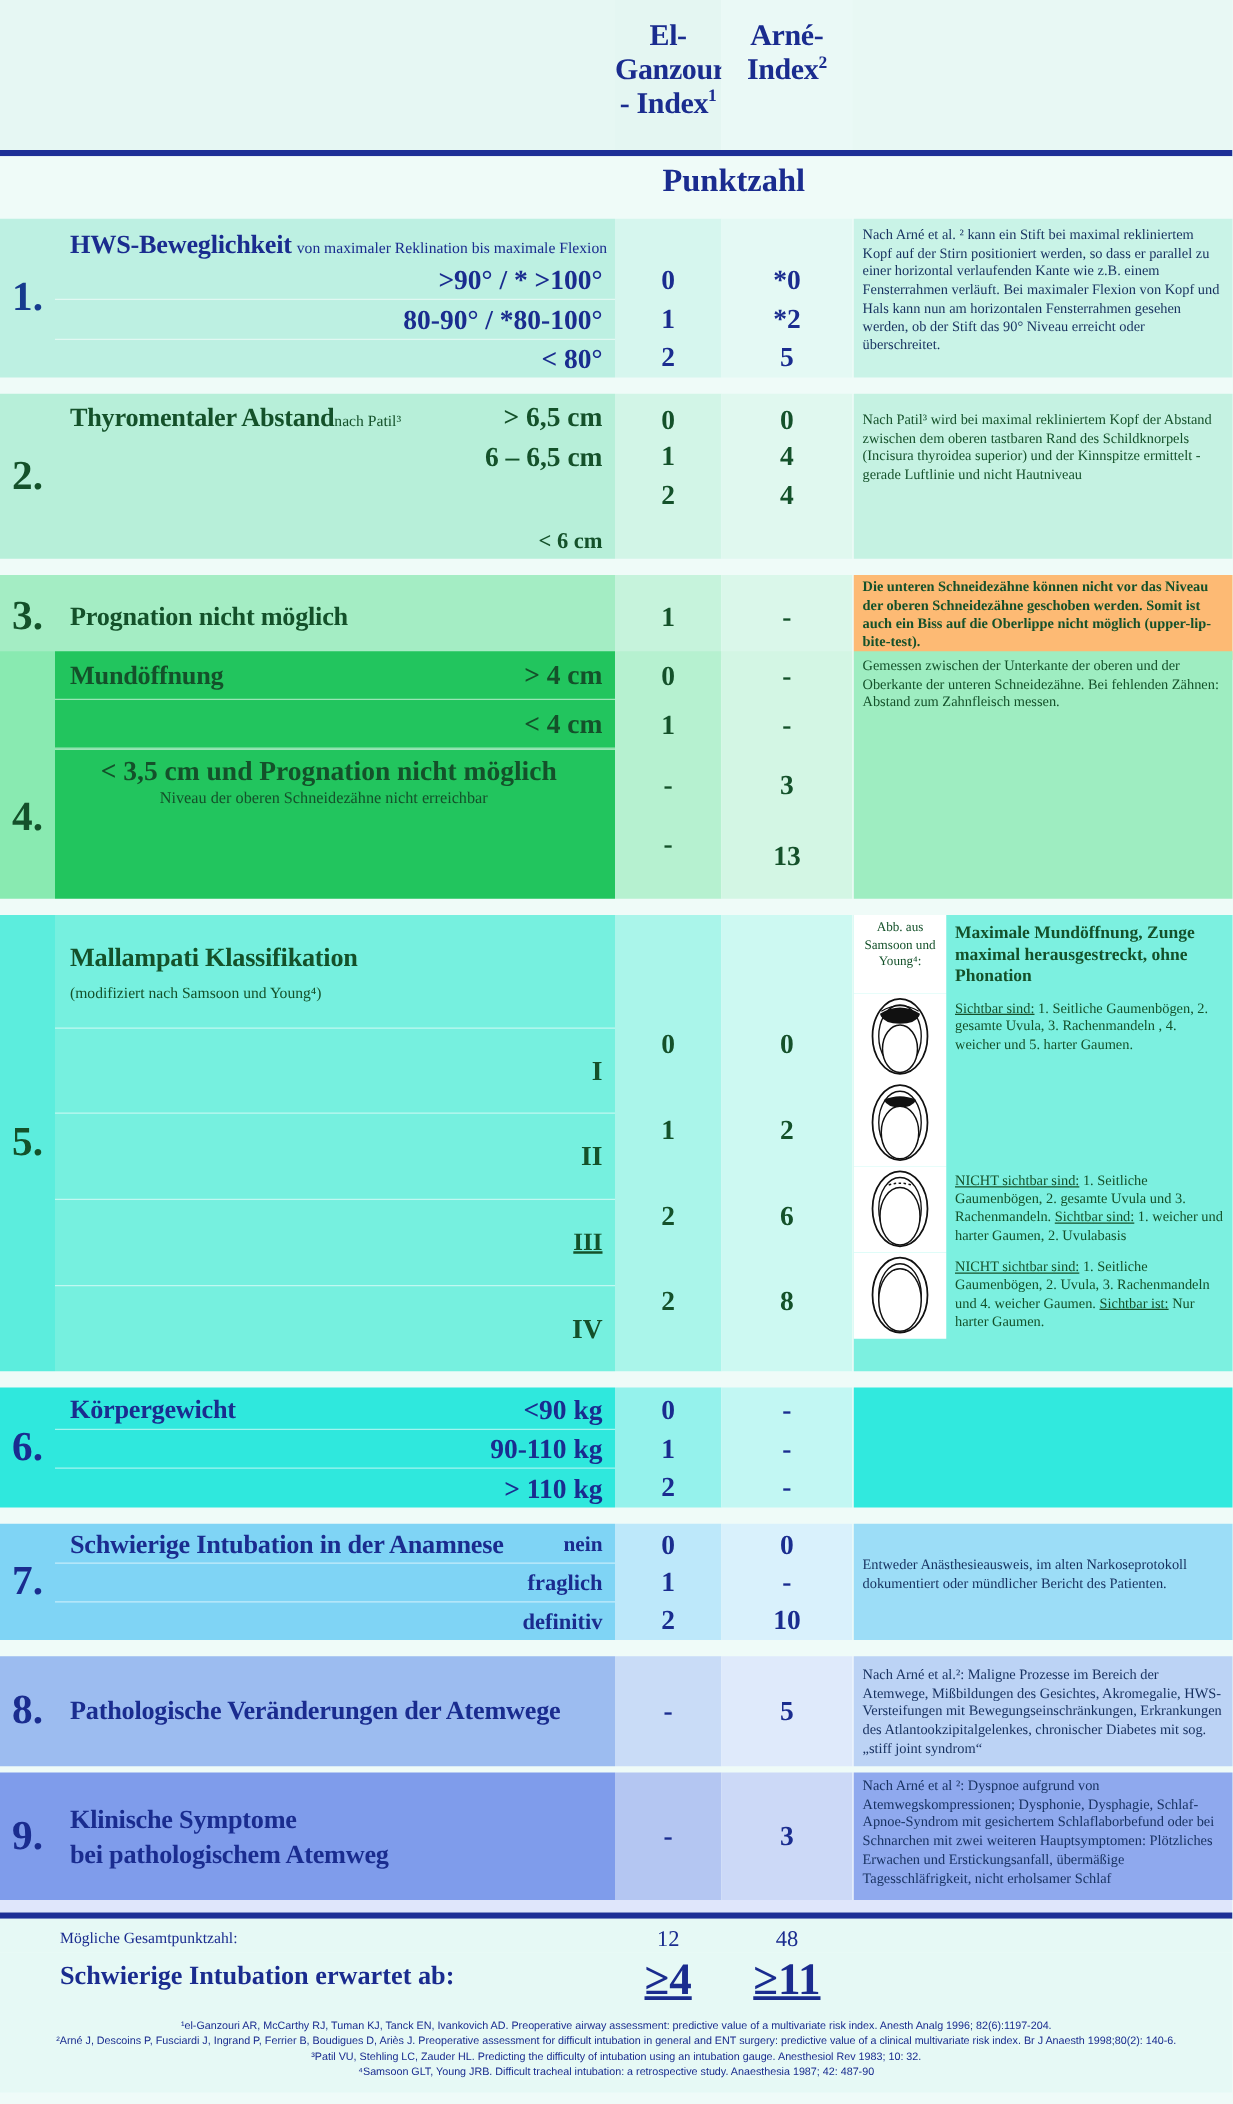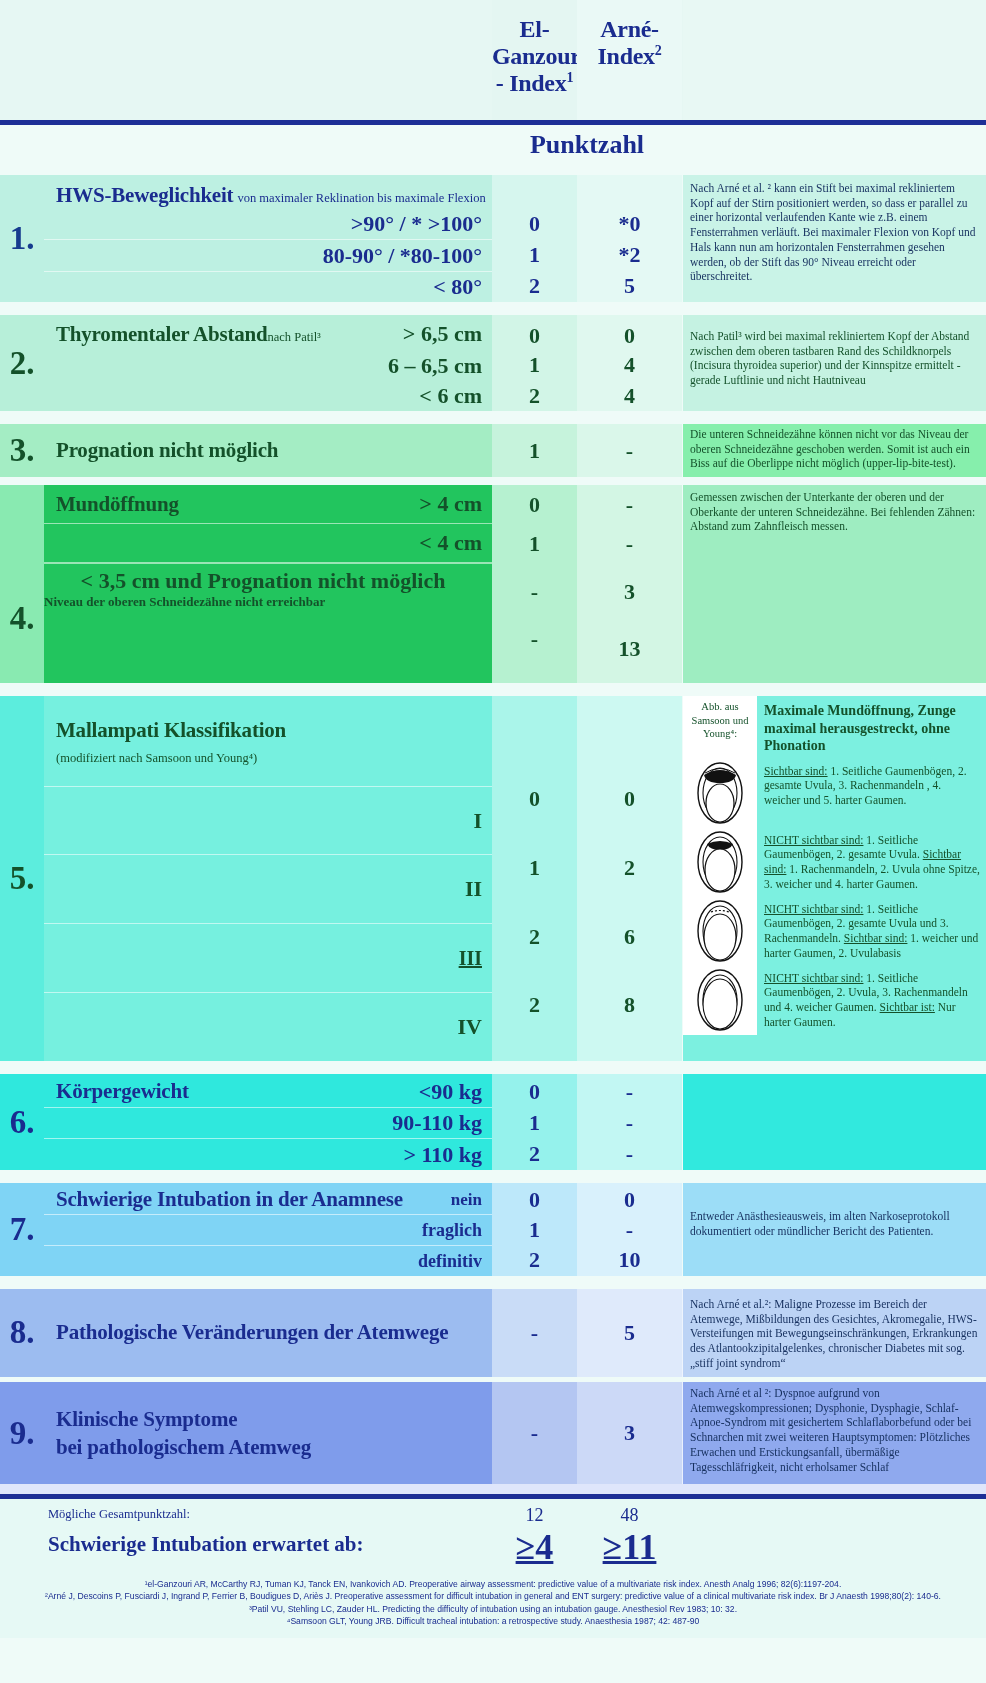--- a/index.html
+++ b/index.html
@@ -107,21 +107,21 @@
   .t2 .valcell.el{background:#d2f5e7;color:#14512a;}
   .t2 .valcell.ar{background:#e0f8ef;color:#14512a;}
   .t2 .spacercell{background:#effbf8;}
   .t2 .notecell{background:#c5f2e2;color:#14512a;}
 
   .t3 .numcell{background:#a4edc4;color:#14512a;}
   .t3 .bodycell{background:#a4edc4;color:#14512a;}
   .t3 .valcell.el{background:#c6f3dc;color:#14512a;}
   .t3 .valcell.ar{background:#daf7ea;color:#14512a;}
   .t3 .spacercell{background:#effbf8;}
-  .t3 .notecell{background:#86efac;color:#14512a;}
+  .t3 .notecell{background:#fdba74;color:#14512a;font-weight:bold;}
 
   .t4 .numcell{background:#89eab1;color:#14512a;}
   .t4 .bodycell{background:#22c55e;color:#14512a;}
   .t4 .valcell.el{background:#b6f1d0;color:#14512a;}
   .t4 .valcell.ar{background:#d3f6e4;color:#14512a;}
   .t4 .spacercell{background:#effbf8;}
   .t4 .notecell{background:#9eedc1;color:#14512a;}
 
   .t5 .numcell{background:#5ceddd;color:#14512a;}
   .t5 .bodycell{background:#76f0df;color:#14512a;}
@@ -274,21 +274,21 @@
   <div class="row t2">
     <div class="numcell">2.</div>
     <div class="bodycell">
       <div style="display:flex;align-items:baseline;padding:6px 10px 0 12px;">
         <span class="title">Thyromentaler Abstand</span>
         <span class="sub">nach Patil³</span>
         <span style="flex:1"></span>
         <span style="font-size:22px;font-weight:bold;">&gt; 6,5 cm</span>
       </div>
       <div class="opt" style="height:30px;font-size:22px;margin-top:4px;">6 – 6,5 cm</div>
-      <div class="opt" style="height:30px;font-size:22px;">&lt; 6 cm</div>
+      <div class="opt" style="height:30px;font-size:18px;margin-top:36px;">&lt; 6 cm</div>
     </div>
     <div class="valcell el" style="flex-direction:column;justify-content:flex-start;padding-top:8px;">
       <div style="height:26px;display:flex;align-items:center;">0</div>
       <div style="height:32px;display:flex;align-items:center;">1</div>
       <div style="height:30px;display:flex;align-items:center;">2</div>
     </div>
     <div class="valcell ar" style="flex-direction:column;justify-content:flex-start;padding-top:8px;">
       <div style="height:26px;display:flex;align-items:center;">0</div>
       <div style="height:32px;display:flex;align-items:center;">4</div>
       <div style="height:30px;display:flex;align-items:center;">4</div>
@@ -317,21 +317,21 @@
         <span class="title">Mundöffnung</span>
         <span style="flex:1"></span>
         <span style="font-size:22px;font-weight:bold;">&gt; 4 cm</span>
       </div>
       <div class="line"></div>
       <div class="opt" style="height:38px;font-size:22px;">&lt; 4 cm</div>
       <div class="line"></div>
       <div class="line"></div>
       <div style="height:56px;padding:4px 10px 0 0;text-align:center;">
         <div style="font-size:22px;font-weight:bold;">&lt; 3,5 cm und Prognation nicht möglich</div>
-        <div style="font-size:13px;text-align:left;padding-right:8px;font-weight:bold;">Niveau der oberen Schneidezähne nicht erreichbar</div>
+        <div style="font-size:13px;text-align:center;padding-right:8px;">Niveau der oberen Schneidezähne nicht erreichbar</div>
       </div>
     </div>
     <div class="valcell el" style="flex-direction:column;justify-content:flex-start;">
       <div style="height:39px;display:flex;align-items:center;">0</div>
       <div style="height:39px;display:flex;align-items:center;">1</div>
       <div style="height:57px;display:flex;align-items:center;">-</div>
       <div style="height:57px;display:flex;align-items:flex-start;padding-top:6px;">-</div>
     </div>
     <div class="valcell ar" style="flex-direction:column;justify-content:flex-start;">
       <div style="height:39px;display:flex;align-items:center;">-</div>
@@ -399,24 +399,20 @@
 
       <div class="mp-note" style="height:69px;">
         <div class="mp-img">
           <svg width="52" height="64" viewBox="0 0 52 64">
             <ellipse cx="26" cy="32" rx="22" ry="30" fill="#fff" stroke="#111" stroke-width="1.4"></ellipse>
             <ellipse cx="26" cy="32" rx="17" ry="25" fill="#fff" stroke="#111" stroke-width="1.1"></ellipse>
             <path d="M13 14 Q26 8 39 14 Q36 20 26 20 Q16 20 13 14Z" fill="#111"></path>
             <ellipse cx="26" cy="40" rx="15" ry="21" fill="#fff" stroke="#111" stroke-width="1.2"></ellipse>
           </svg>
         </div>
-        <div class="mp-txt">
-          <span class="u">NICHT sichtbar sind:</span><span> 1. Seitliche Gaumenbögen, 2. gesamte Uvula.</span>
-          <span class="u">Sichtbar sind:</span><span> 1. Rachenmandeln, 2. Uvula ohne Spitze, 3. weicher und 4. harter Gaumen.</span>
-        </div>
       </div>
 
       <div class="mp-note" style="height:69px;">
         <div class="mp-img">
           <svg width="52" height="64" viewBox="0 0 52 64">
             <ellipse cx="26" cy="32" rx="22" ry="30" fill="#fff" stroke="#111" stroke-width="1.4"></ellipse>
             <ellipse cx="26" cy="32" rx="17" ry="25" fill="#fff" stroke="#111" stroke-width="1.1"></ellipse>
             <path d="M17 13 Q26 10 35 13" fill="none" stroke="#111" stroke-width="1.2" stroke-dasharray="2 2"></path>
             <ellipse cx="26" cy="38" rx="16" ry="23" fill="#fff" stroke="#111" stroke-width="1.2"></ellipse>
           </svg>

